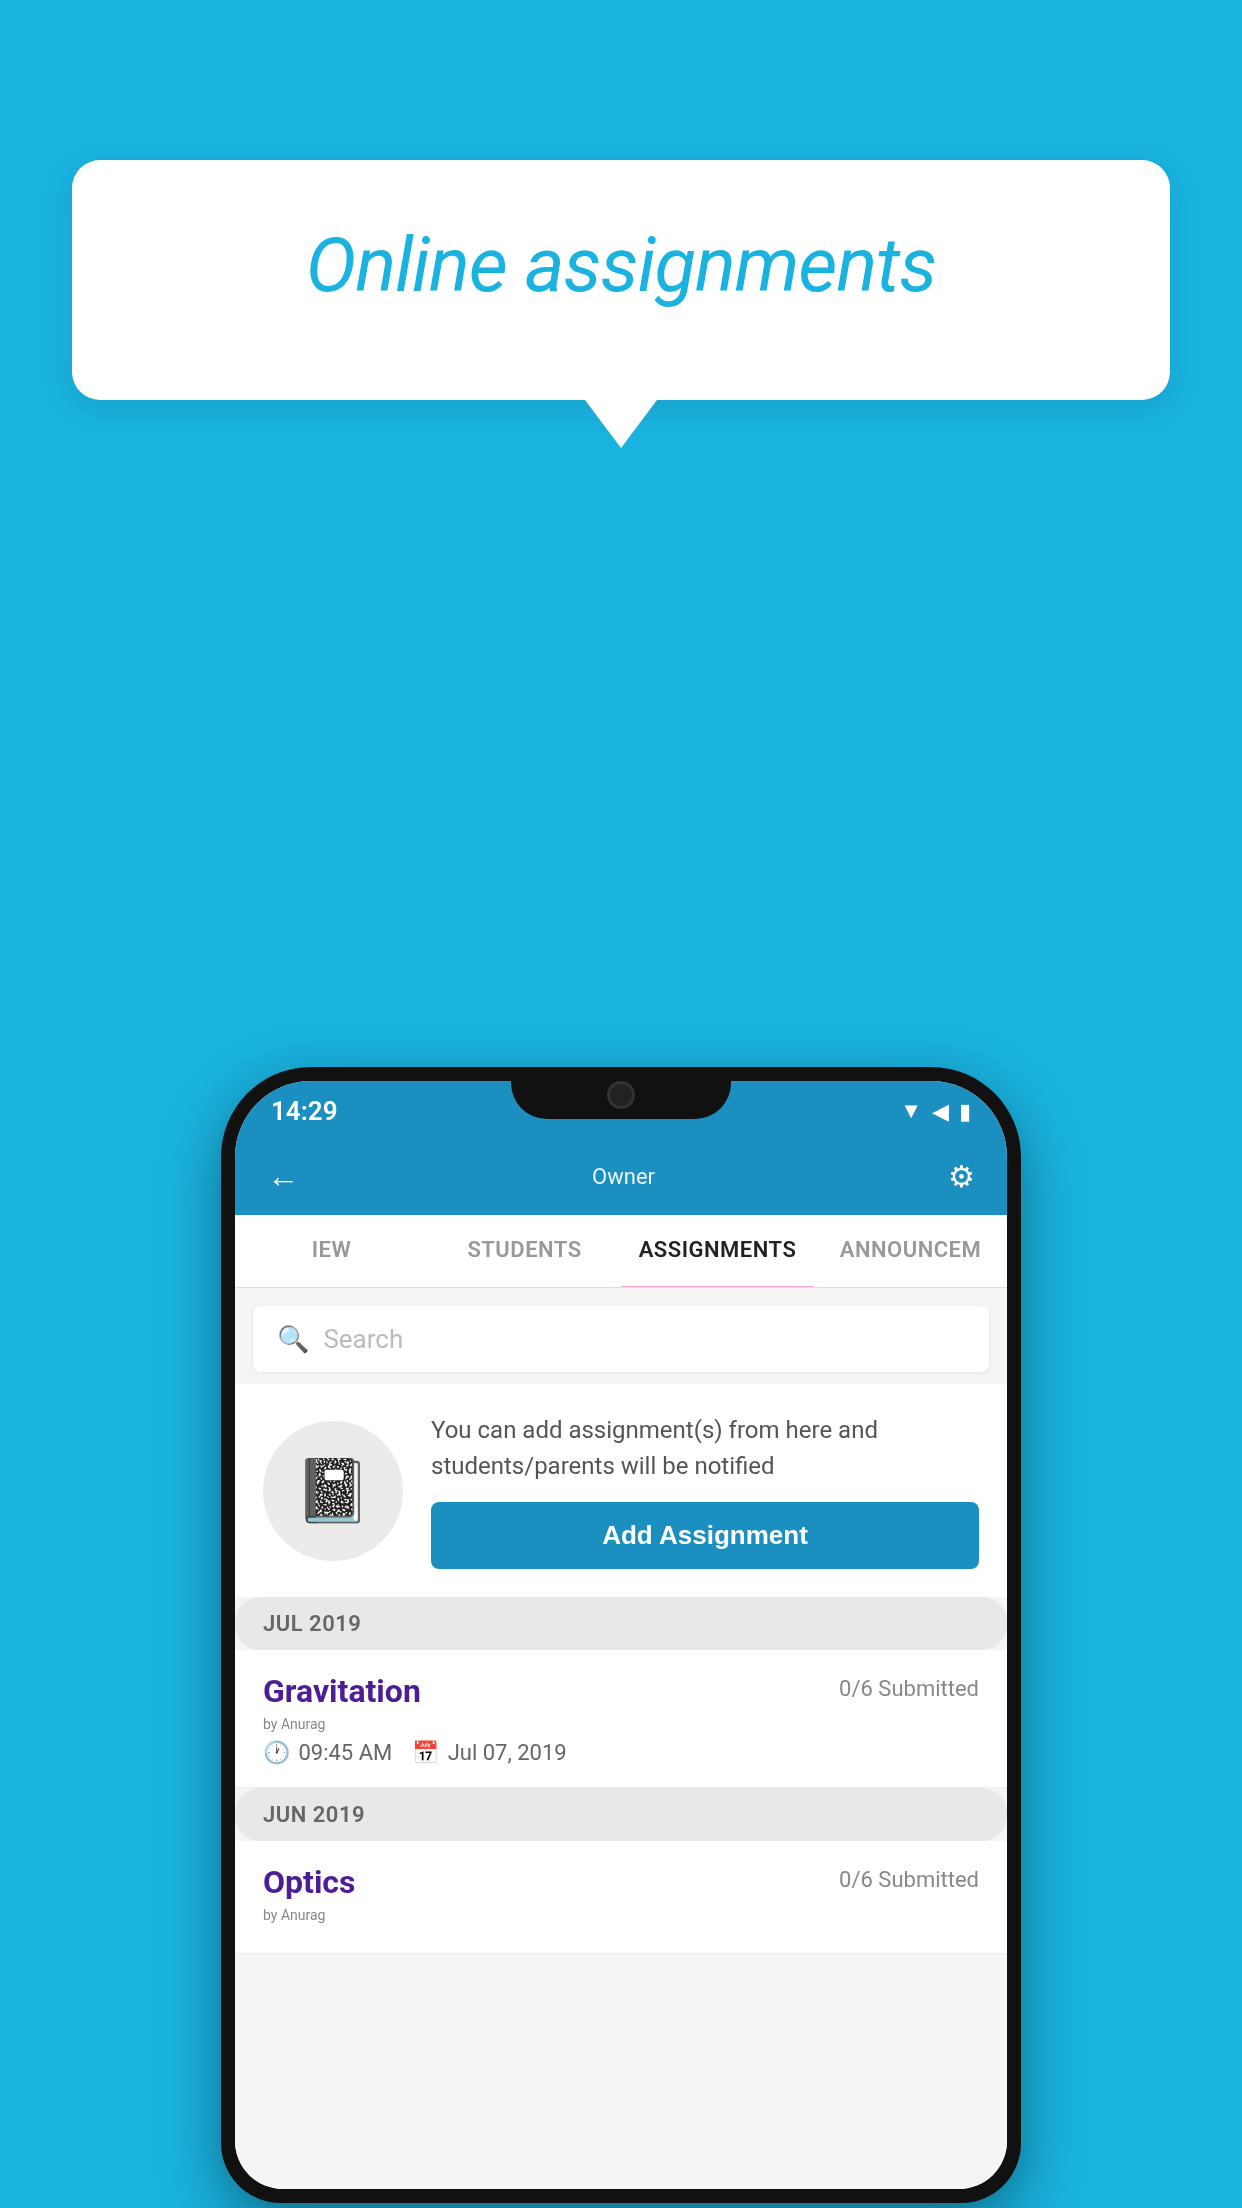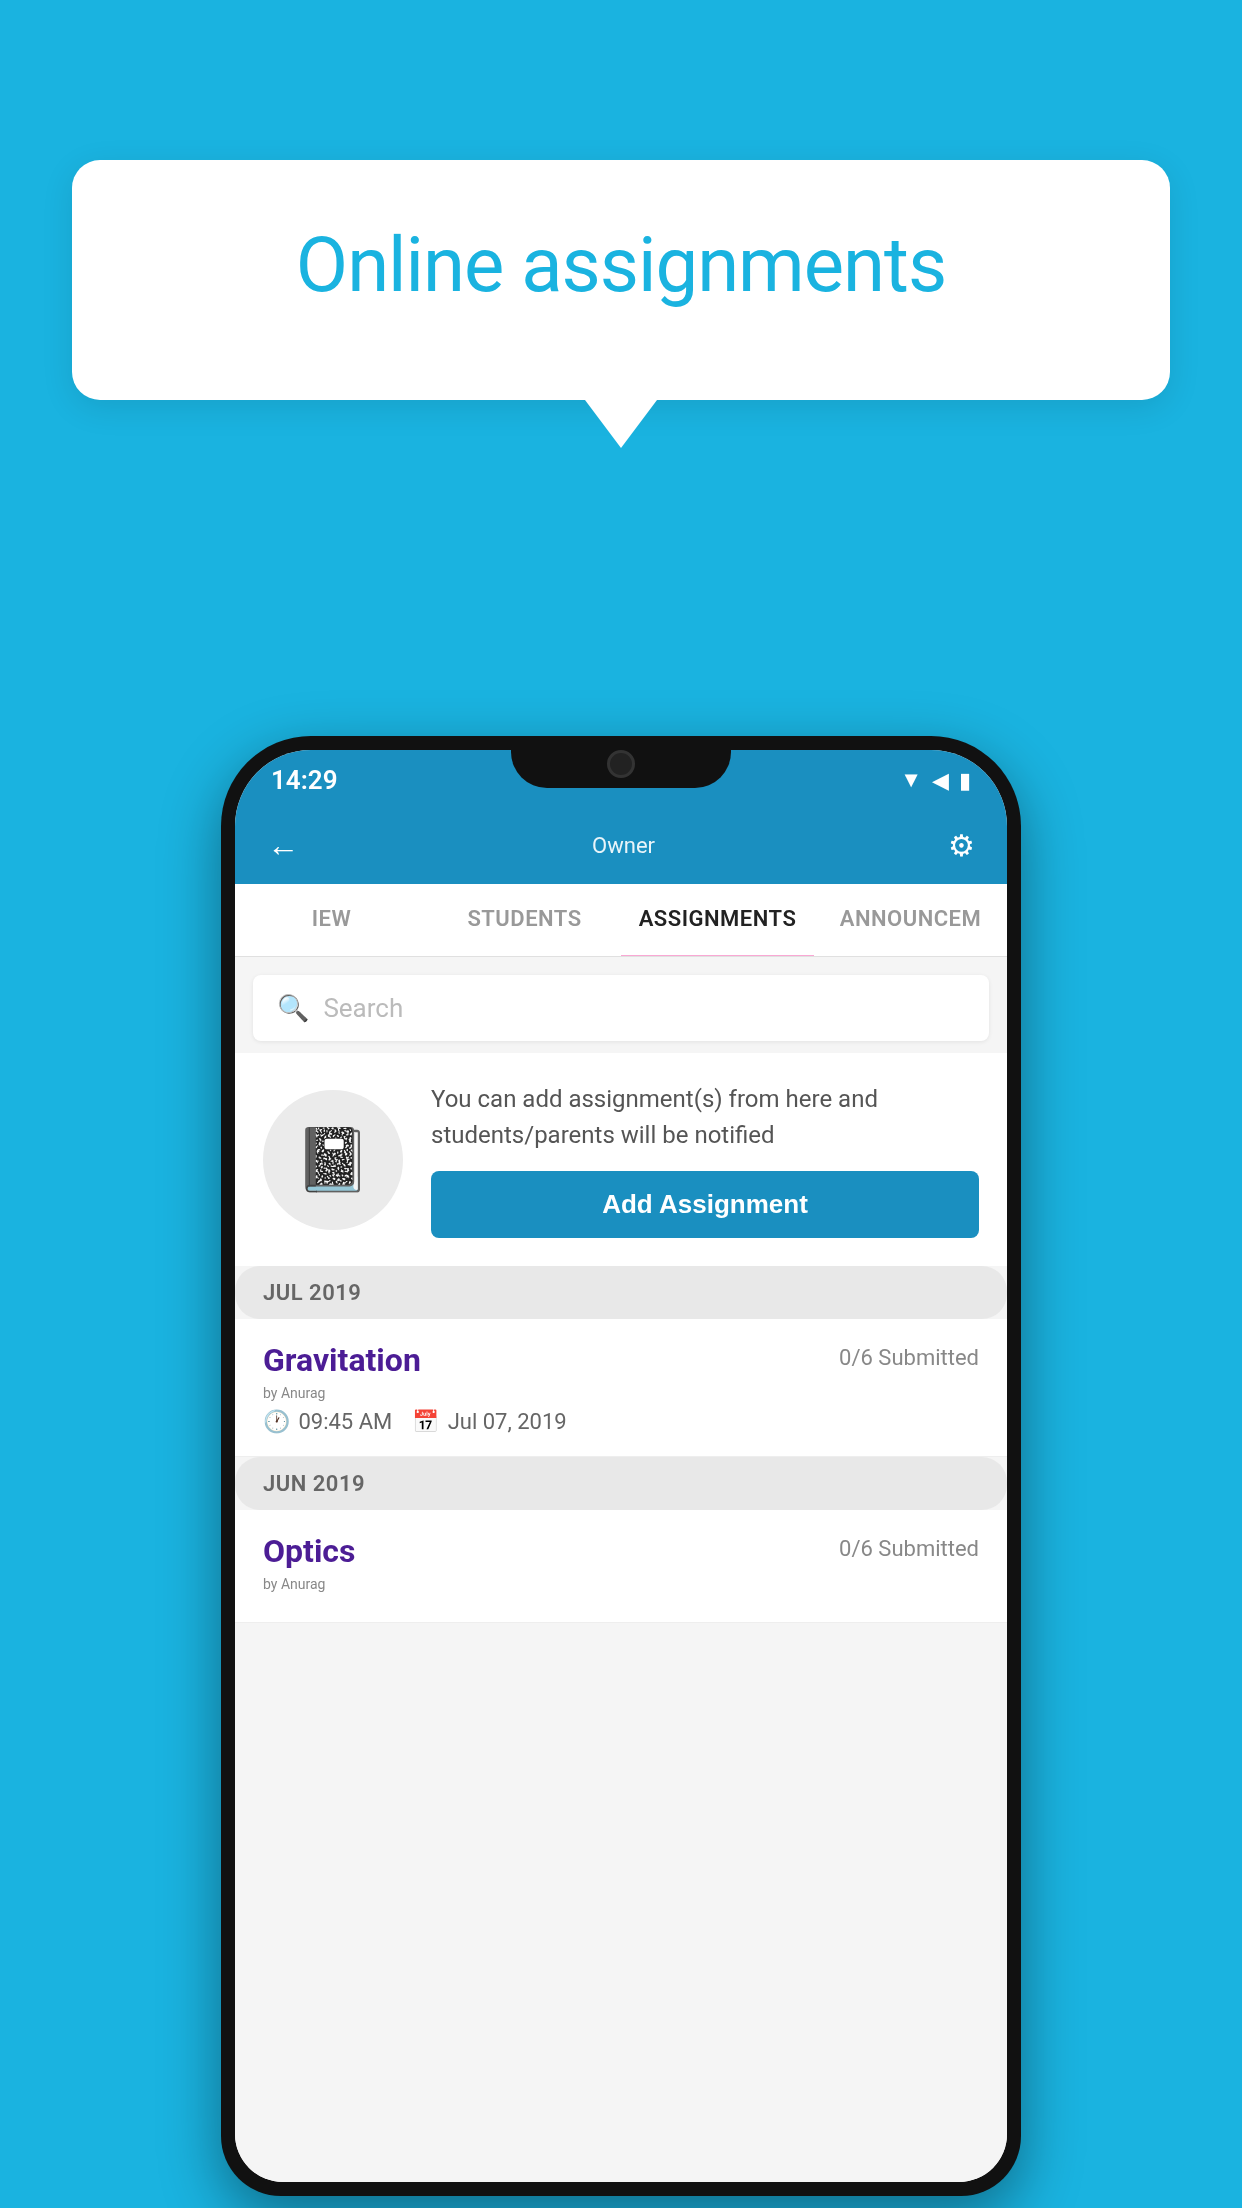--- a/index.html
+++ b/index.html
@@ -34,35 +34,36 @@
       border-width: 48px 36px 0 36px;
       border-style: solid;
       border-color: white transparent transparent transparent;
     }
     .speech-bubble-title {
       font-size: 76px;
       color: #1ab3e0;
       font-weight: 400;
       margin-bottom: 20px;
       letter-spacing: -1px;
+      font-style: italic;
     }
     .speech-bubble-subtitle {
       font-size: 38px;
       color: #888;
       font-weight: 400;
     }
 
     
     .phone-frame {
       position: absolute;
-      bottom: 12px;
+      bottom: 5px;
       left: 50%;
       transform: translateX(-50%);
       width: 800px;
-      height: 1460px;
+      height: 1136px;
       background: #111;
       border-radius: 90px 90px 60px 60px;
       overflow: hidden;
       box-shadow: 0 20px 60px rgba(0,0,0,0.4);
     }
 
     
     .phone-notch {
       position: absolute;
       top: 0;

